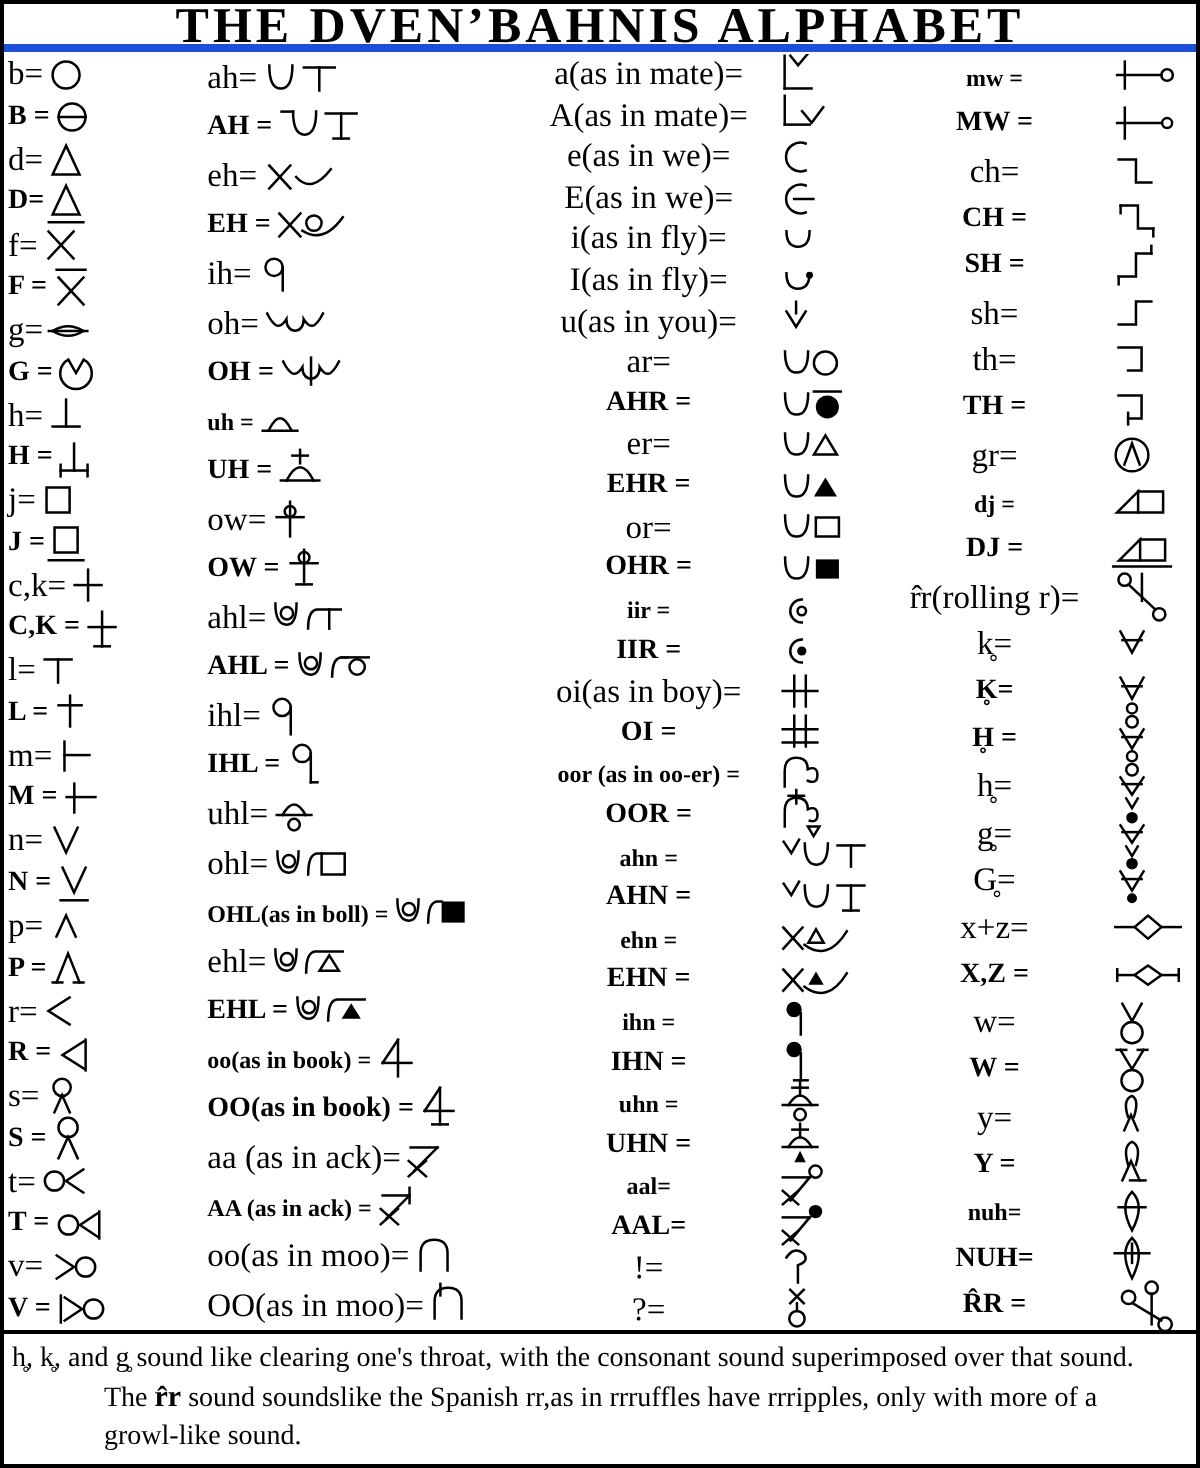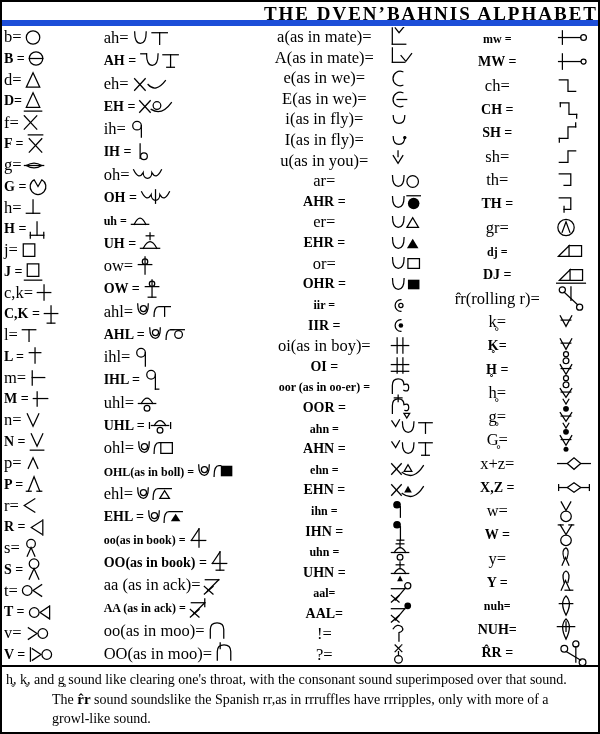--- a/index.html
+++ b/index.html
@@ -1,20 +1,20 @@
 <!DOCTYPE html>
 <html><head>
 <meta charset="utf-8">
 <style>
   *{margin:0;padding:0;box-sizing:border-box}
   html,body{background:#fff}
   .page{width:600px;height:734px;background:#fff;border:2px solid #000;
         font-family:"Liberation Serif",serif;display:flex;flex-direction:column;overflow:hidden}
-  .title-bar{height:24px;border-bottom:6px solid #1d4ed8;text-align:right;
-        font-weight:bold;font-size:19px;letter-spacing:2px;line-height:23px;flex:0 0 auto}
+  .title-bar{height:24px;border-bottom:4px solid #1d4ed8;text-align:center;
+        font-weight:bold;font-size:25px;letter-spacing:2px;line-height:23px;flex:0 0 auto}
   .main{flex:1 1 auto;display:flex;overflow:hidden;padding-top:1px}
   .col{display:flex;flex-direction:column;overflow:hidden}
   .col1{width:97px;padding-left:2px}
   .col2{width:164px;padding-left:5px}
   .col3{width:179px}
   .col4{width:158px;padding-right:0}
   .row{display:flex;align-items:center;flex:1 1 0;min-height:0}
   .lab{font-size:16.5px;white-space:pre;line-height:1}
   .lab.b{font-size:14px;font-weight:bold}
   .lab.bs{font-size:12px;font-weight:bold}
@@ -355,29 +355,20 @@
         <div class="row">
           <span class="lab">ih=</span>
           <span class="sym">
             <svg viewBox="0 0 20 26" width="20" height="25">
               <line class="s" x1="13.5" y1="9" x2="13.5" y2="21"></line>
               <circle class="s" cx="9" cy="9" r="4.5"></circle>
             </svg>
           </span>
         </div>
         <div class="row">
-          <span class="lab b">IH =</span>
-          <span class="sym">
-            <svg viewBox="0 0 18 26" width="18" height="25">
-              <line class="s" x1="6" y1="4" x2="6" y2="19"></line>
-              <circle class="s" cx="10" cy="17" r="3.5"></circle>
-            </svg>
-          </span>
-        </div>
-        <div class="row">
           <span class="lab">oh=</span>
           <span class="sym">
             <svg viewBox="0 0 34 26" width="34" height="25">
               <path class="s" d="M2 7 C6 15 9 15 12 10 C12 18 21 18 21 10 C24 15 27 15 31 7"></path>
             </svg>
           </span>
         </div>
         <div class="row">
           <span class="lab b">OH =</span>
           <span class="sym">
@@ -470,32 +461,20 @@
             </svg>
           </span>
         </div>
         <div class="row">
           <span class="lab">uhl=</span>
           <span class="sym">
             <svg viewBox="0 0 24 26" width="24" height="25">
               <line class="s" x1="2" y1="13" x2="20" y2="13"></line>
               <circle class="s" cx="11" cy="18" r="3"></circle>
               <path class="s" d="M5 13 Q11 2 17 13"></path>
-            </svg>
-          </span>
-        </div>
-        <div class="row">
-          <span class="lab b">UHL =</span>
-          <span class="sym">
-            <svg viewBox="0 0 28 26" width="28" height="25">
-              <line class="s" x1="4" y1="13" x2="22" y2="13"></line>
-              <line class="s" x1="2" y1="10" x2="2" y2="16"></line>
-              <line class="s" x1="24" y1="10" x2="24" y2="16"></line>
-              <circle class="s" cx="13" cy="18" r="3"></circle>
-              <path class="s" d="M7 13 Q13 3 19 13"></path>
             </svg>
           </span>
         </div>
         <div class="row">
           <span class="lab">ohl=</span>
           <span class="sym">
             <svg viewBox="0 0 40 26" width="40" height="25">
               <circle class="s" cx="8" cy="11" r="3.2"></circle>
               <path class="s" d="M2 6 Q2 17 8 17 Q13 17 13 6"></path>
               <path class="s" d="M18 18 Q18 7 23 7 L25 7"></path>

